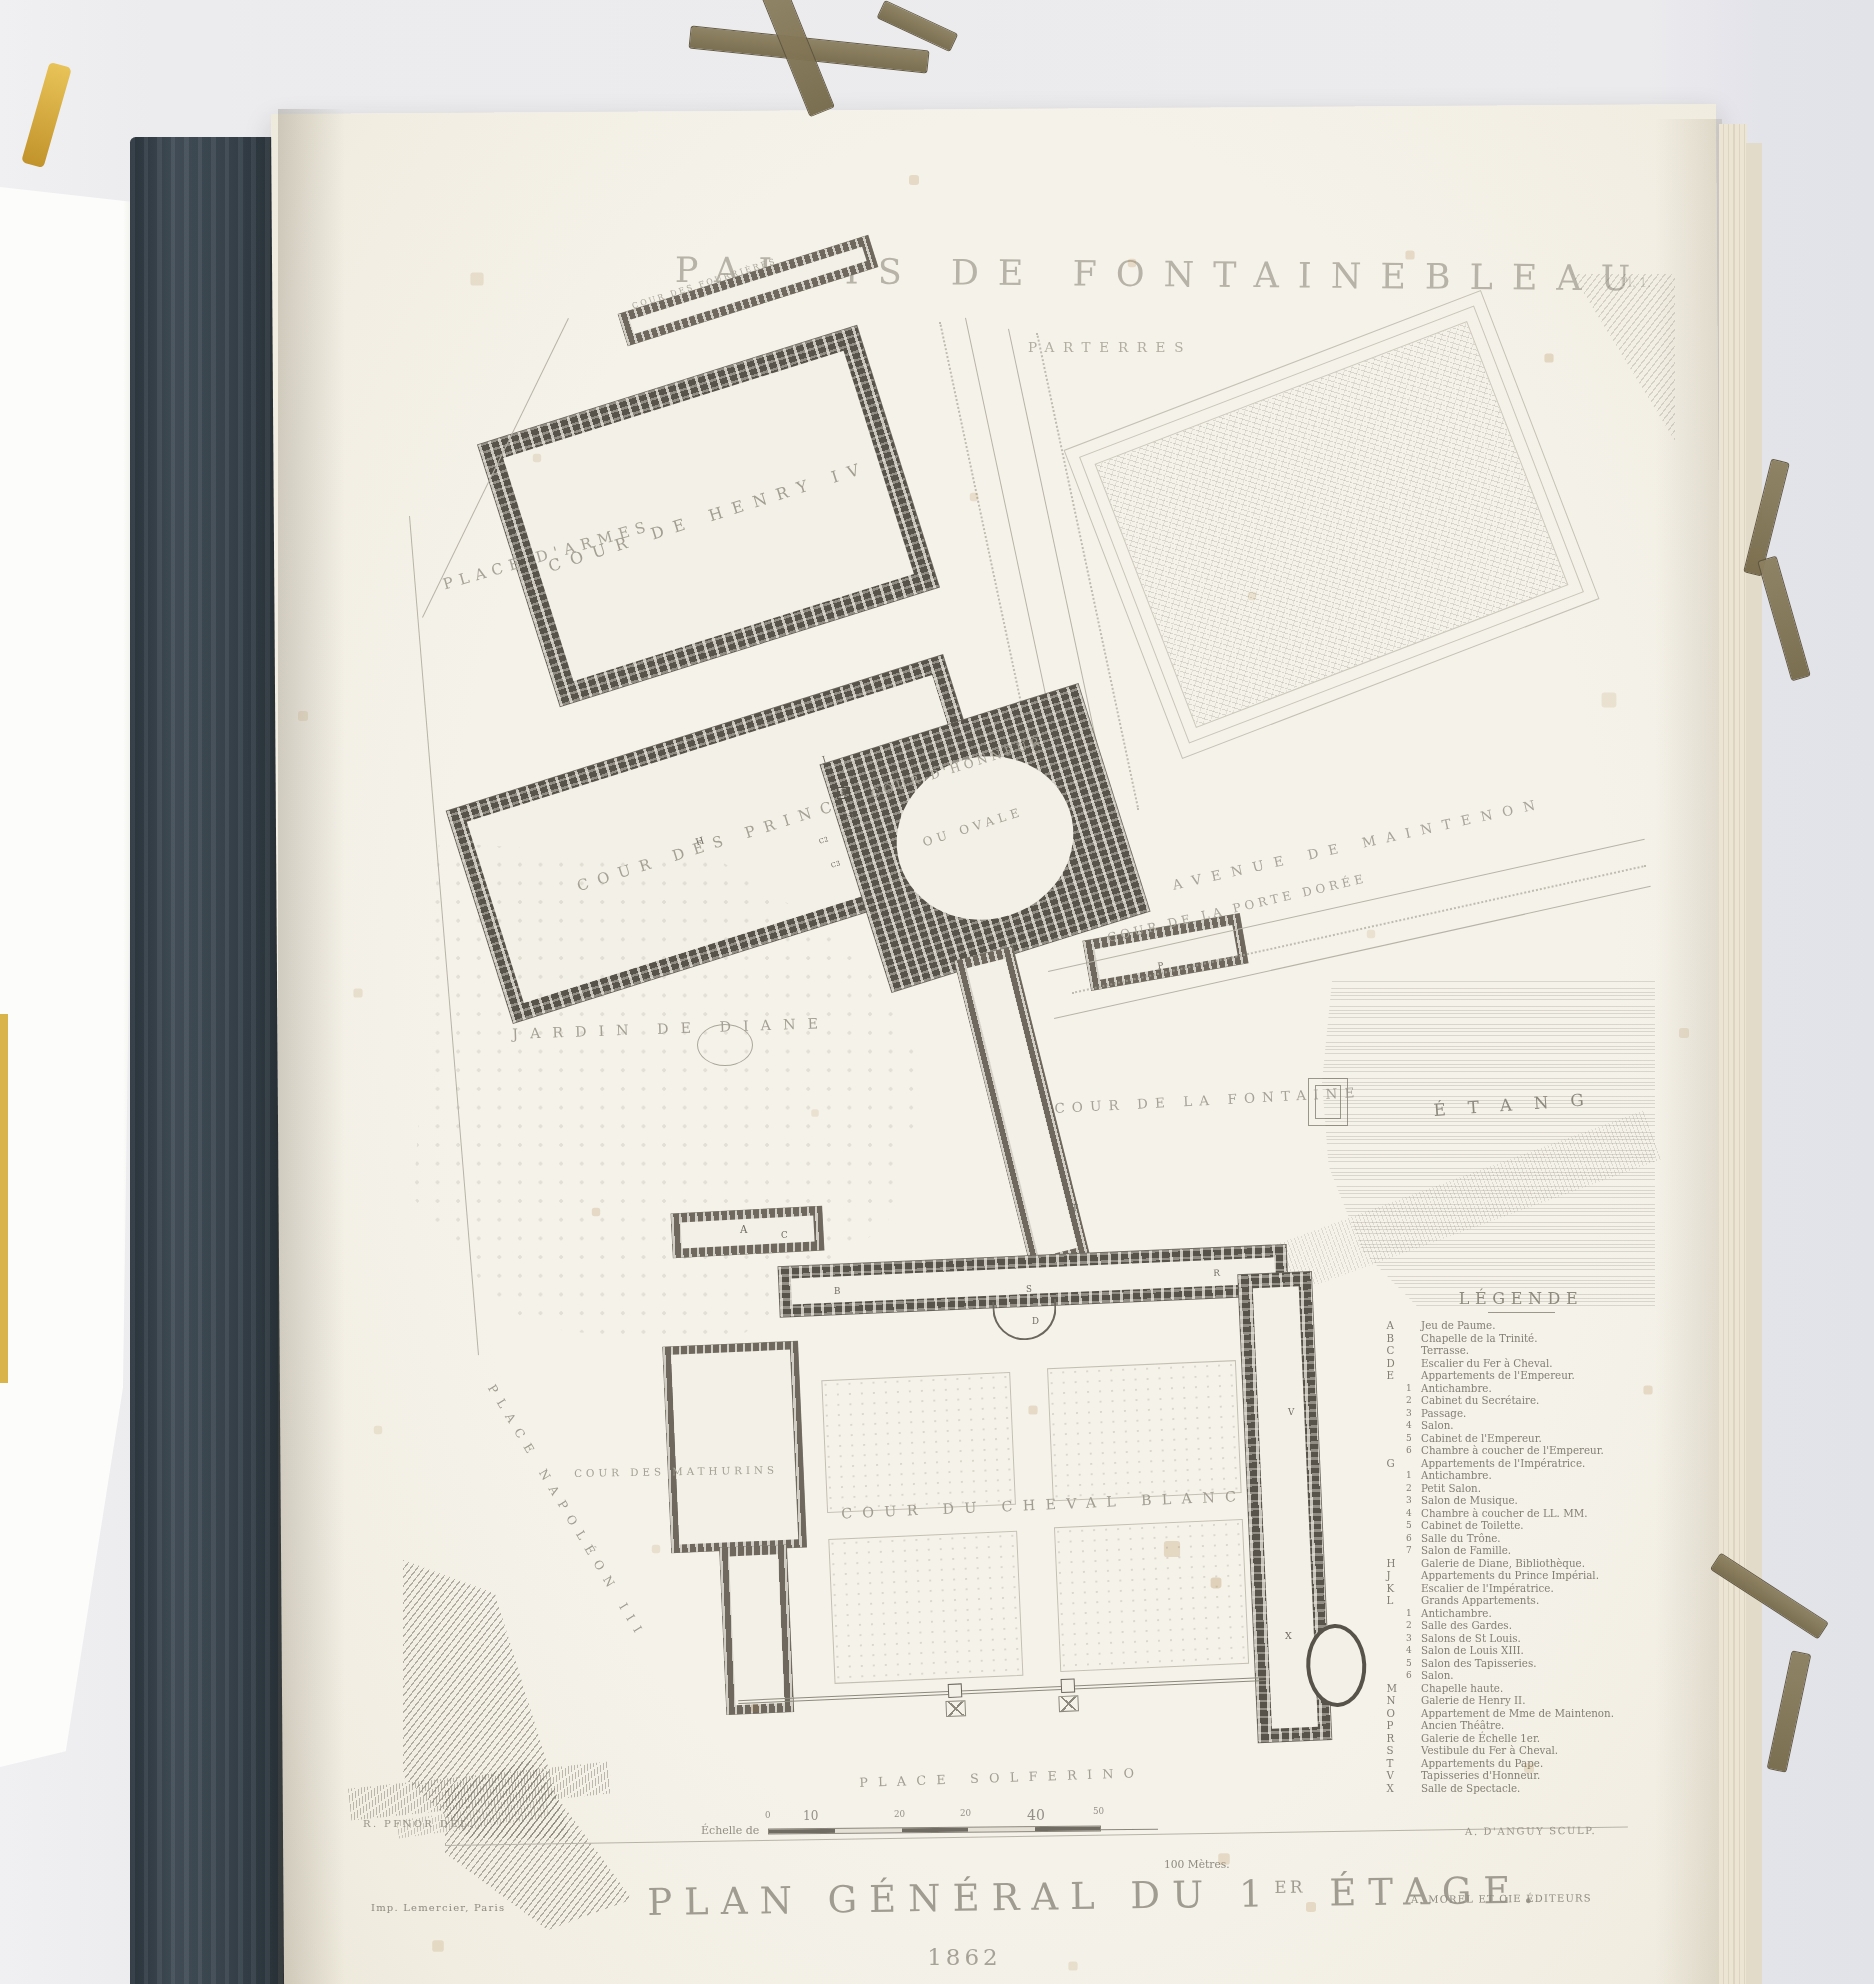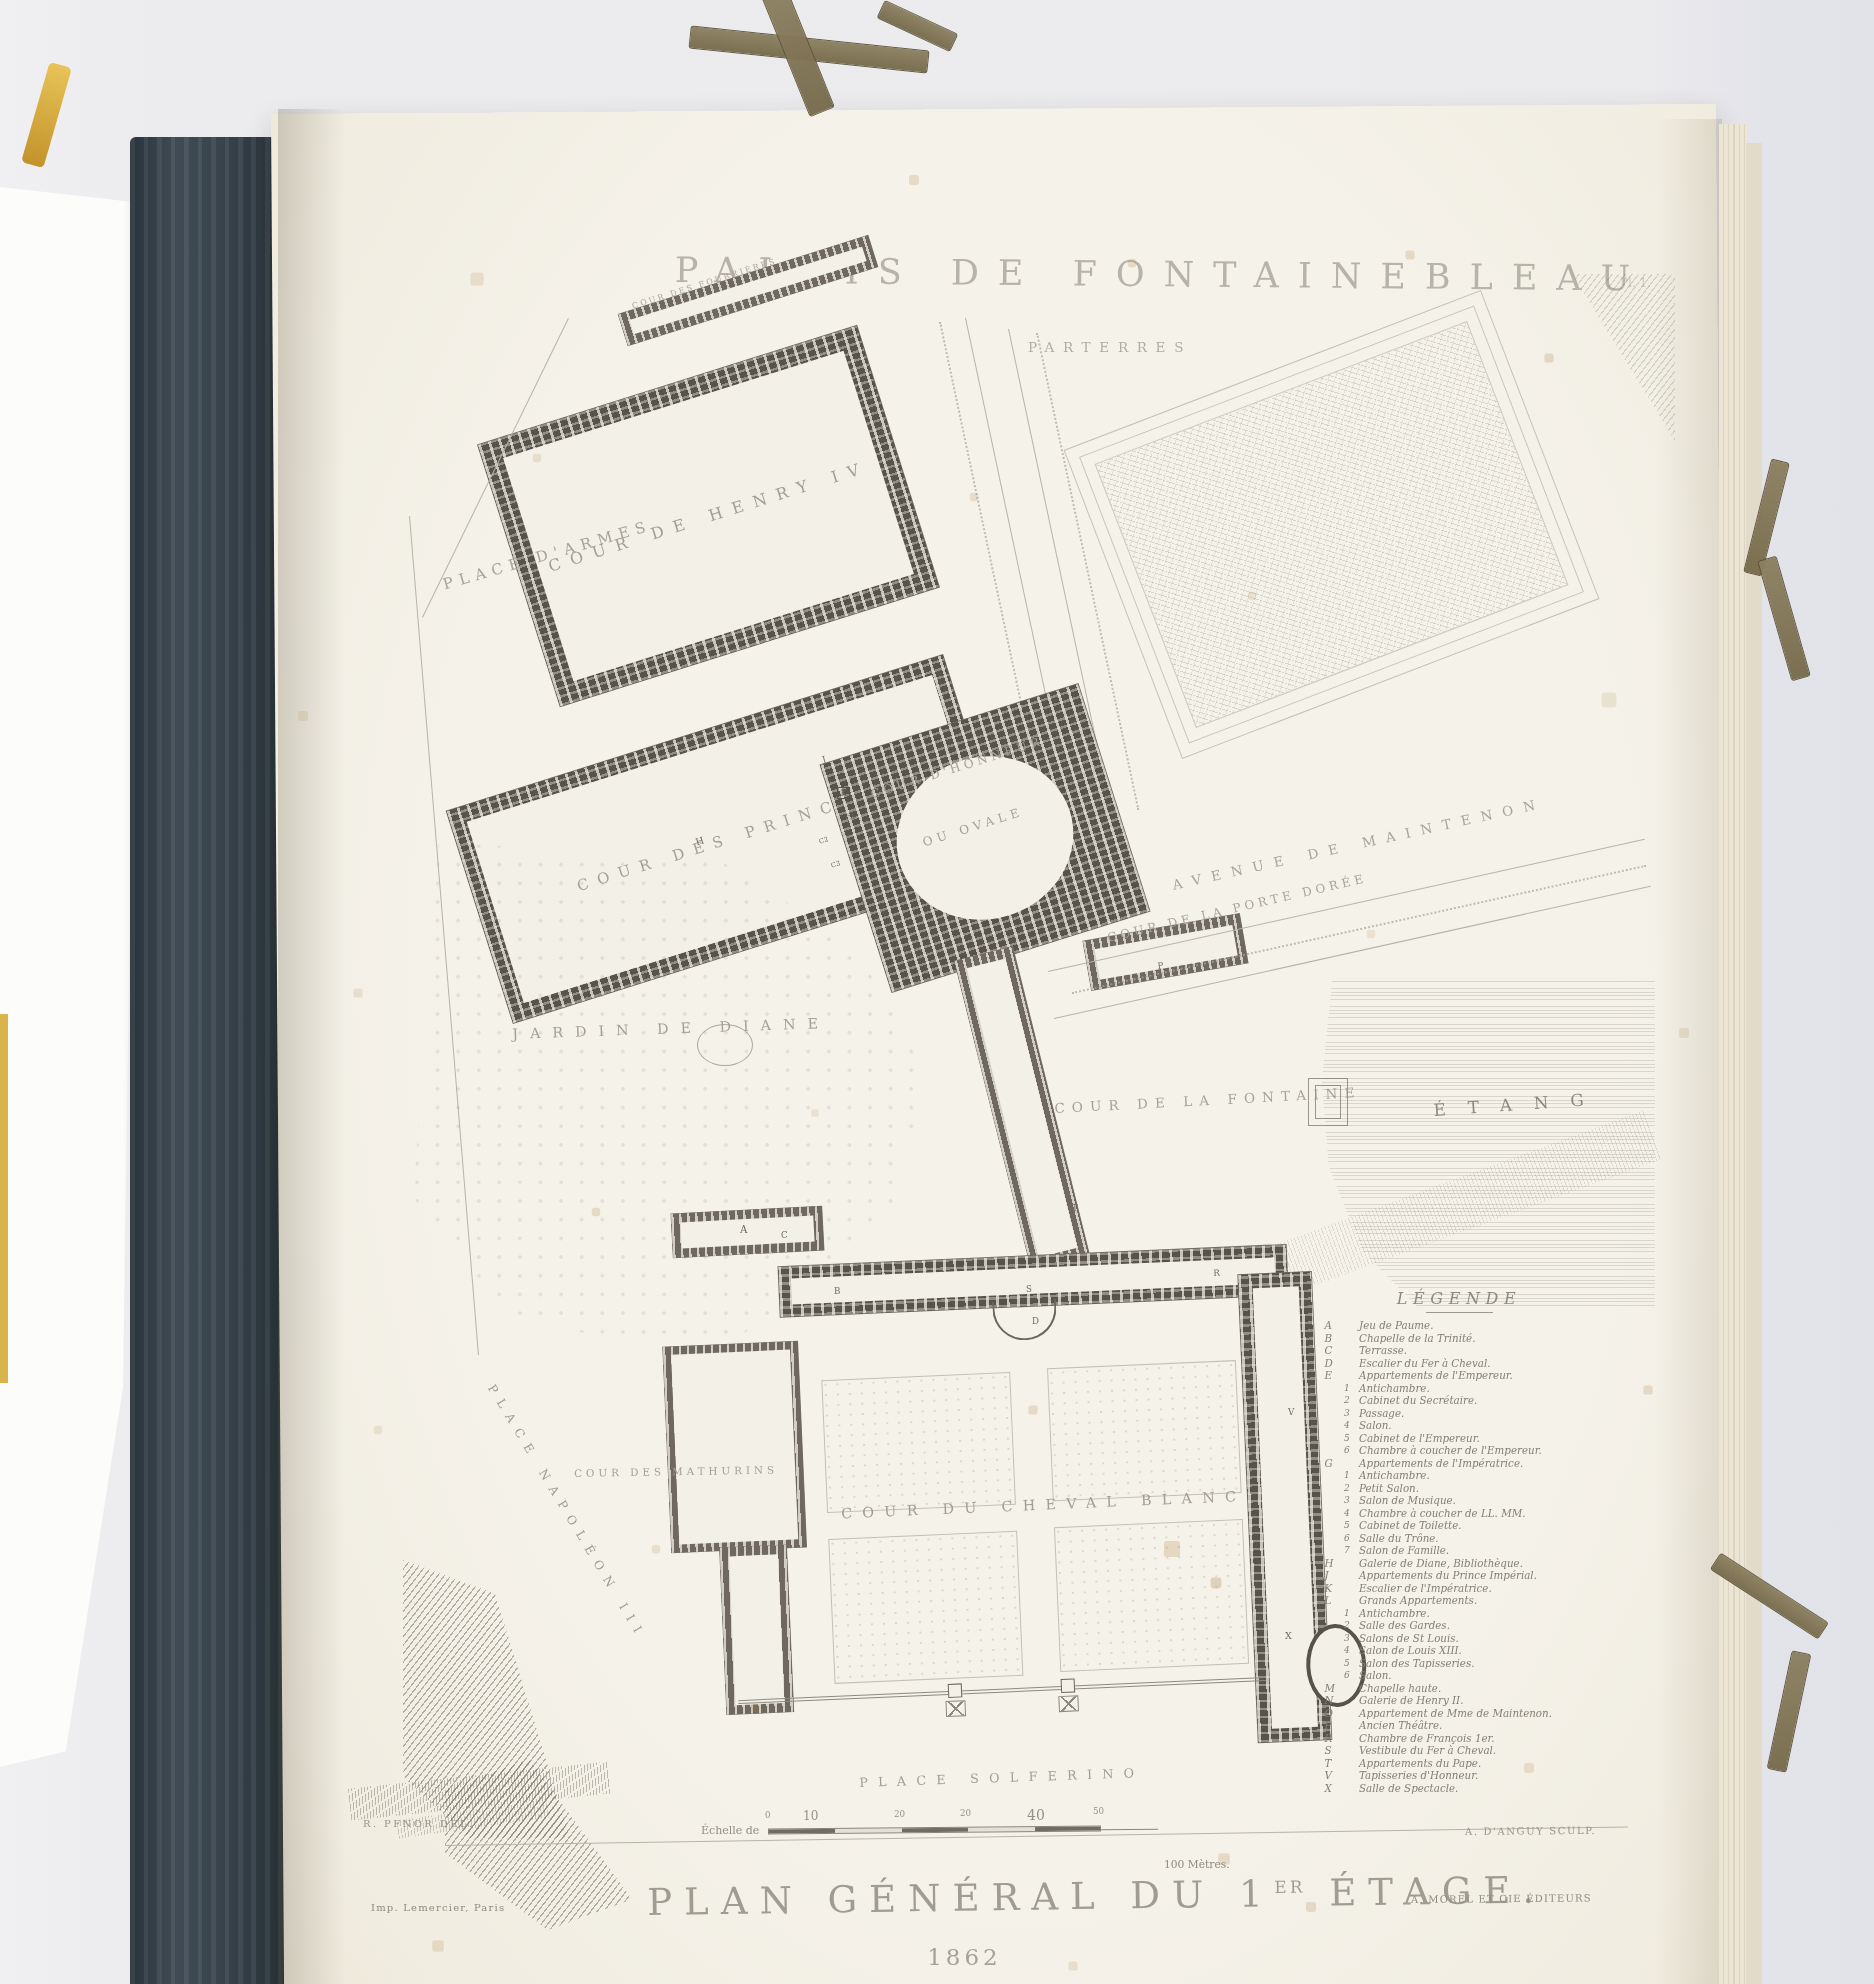--- a/index.html
+++ b/index.html
@@ -39,21 +39,21 @@
   .mark{position:absolute;color:#6f6a61;font-size:8.7px;transform-origin:0 0;}
   .sq{position:absolute;border:0.8px solid #bcb7ab;
       background-image:radial-gradient(circle at 2.8px 3.6px,rgba(130,124,110,.28) 0.9px,transparent 1.2px);
       background-size:12px 10.3px;opacity:.85;}
   .hatch{position:absolute;background:repeating-linear-gradient(128deg,rgba(105,100,90,.48) 0 1.2px,transparent 1.2px 5.2px);}
   .lline{position:absolute;border-top:0.8px solid #b7b3a8;transform-origin:0 0;}
   .vline{position:absolute;border-left:0.8px solid #b7b3a8;transform-origin:0 0;}
   .dtree{position:absolute;border-left:2px dotted #a9a59a;transform-origin:0 0;opacity:.7;}
   .dtreeh{position:absolute;border-top:2px dotted #a9a59a;transform-origin:0 0;opacity:.7;}
   
-  #legend{left:1322px;top:1289px;width:274px;position:absolute;color:#837f75;font-style:italic;}
+  #legend{left:1384px;top:1289px;width:274px;position:absolute;color:#837f75;}
   #legend .ltitle{text-align:center;font-size:16px;letter-spacing:5.6px;color:#8d897e;}
   #legend .lrule{width:67px;margin:4px auto 6.4px auto;border-top:0.8px solid #9b978c;}
   .lrow{display:flex;font-size:10.3px;line-height:12.5px;}
   .lrow .k{width:37px;padding-left:2.4px;box-sizing:border-box;}
   .lrow.sub .k{padding-left:22px;font-size:9px;}
   .lrow .t{flex:1;}
   
   #foxing{left:0;top:0;width:1.6px;height:1.6px;border-radius:50%;background:rgba(166,124,62,.0);
     box-shadow:476px 278px 0 5.6px rgba(170,125,60,.16),913px 179px 0 4px rgba(170,125,60,.2),
     1548px 357px 0 3.6px rgba(170,125,60,.22),1608px 699px 0 6.4px rgba(170,125,60,.14),
@@ -361,21 +361,21 @@
     <div class="lrow">
         <span class="k">O</span>
         <span class="t">Appartement de Mme de Maintenon.</span>
       </div>
     <div class="lrow">
         <span class="k">P</span>
         <span class="t">Ancien Théâtre.</span>
       </div>
     <div class="lrow">
         <span class="k">R</span>
-        <span class="t">Chambre de François 1er.</span>
+        <span class="t">Galerie de Échelle 1er.</span>
       </div>
     <div class="lrow">
         <span class="k">S</span>
         <span class="t">Vestibule du Fer à Cheval.</span>
       </div>
     <div class="lrow">
         <span class="k">T</span>
         <span class="t">Appartements du Pape.</span>
       </div>
     <div class="lrow">

